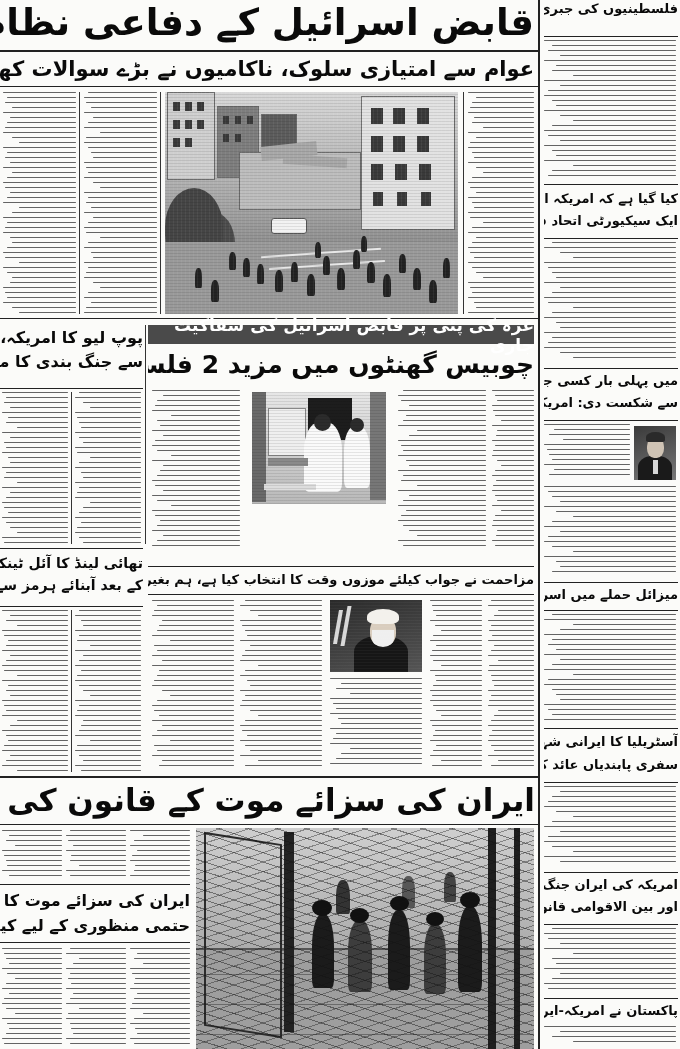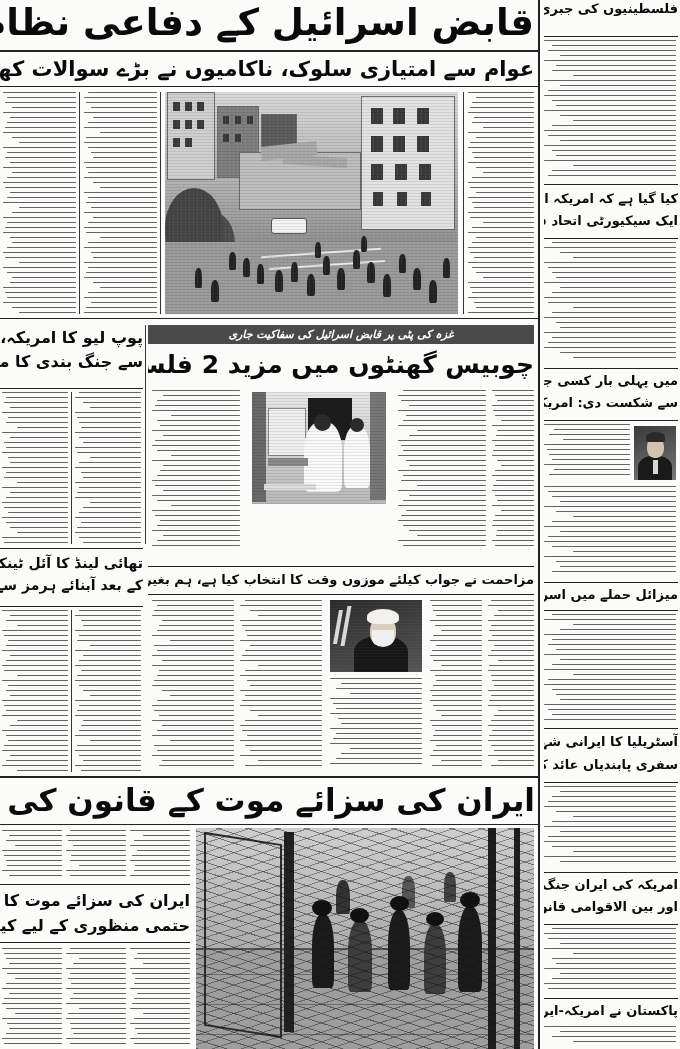--- a/index.html
+++ b/index.html
@@ -296,21 +296,21 @@
       <div class="ln s4"></div>
     <div class="ln s2"></div>
       <div class="ln s1"></div>
       <div class="ln s6"></div>
       <div class="ln s3"></div>
     <div class="ln s1"></div>
   </div>
 
   <div class="rule" style="position:absolute;left:0;top:318px;width:538px;"></div>
 
-  <div class="banner urdu" style="position:absolute;left:148px;top:325px;width:386px;height:19px;font-size:11px;font-style:italic;">غزہ کی پٹی پر قابض اسرائیل کی سفاکیت جاری</div>
+  <div class="banner urdu" style="position:absolute;left:148px;top:325px;width:386px;height:19px;font-size:17px;">غزہ کی پٹی پر قابض اسرائیل کی سفاکیت جاری</div>
 
   <div class="hdr-wrap" style="left:148px;top:348px;width:386px;height:36px;">
     <div class="hl urdu" style="font-size:25px;line-height:34px;text-align:center;white-space:nowrap;overflow:hidden;">چوبیس گھنٹوں میں مزید 2 فلسطینی شہید، 11 زخمی</div>
   </div>
 
   <div class="hdr-wrap" style="left:0;top:326px;width:143px;height:60px;">
     <div class="hl urdu" style="font-size:16px;line-height:24px;white-space:nowrap;overflow:hidden;">پوپ لیو کا امریکہ، اسرائیل اور ایران</div>
     <div class="hl urdu" style="font-size:16px;line-height:24px;white-space:nowrap;overflow:hidden;">سے جنگ بندی کا مطالبہ</div>
   </div>
   <div class="rule" style="position:absolute;left:0;top:388px;width:143px;"></div>

